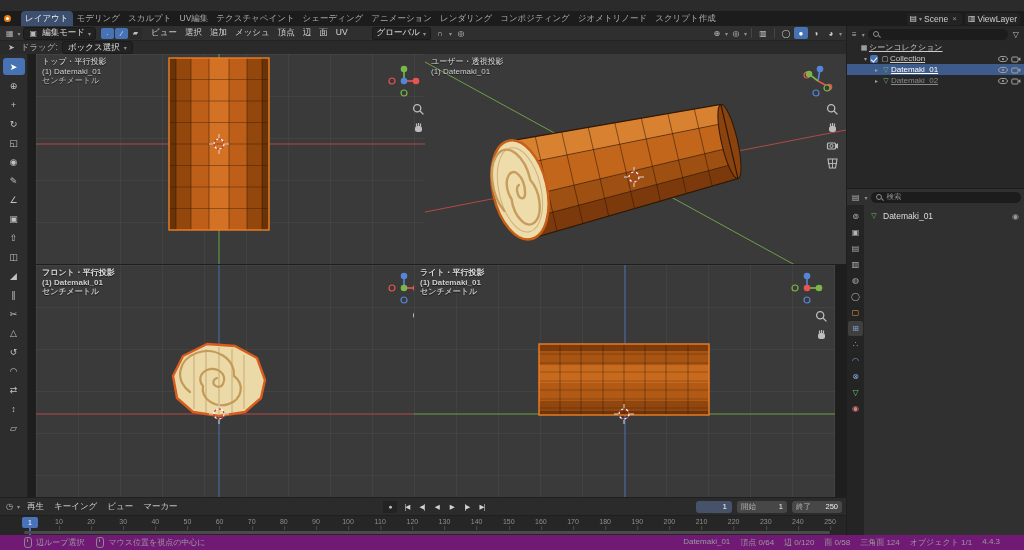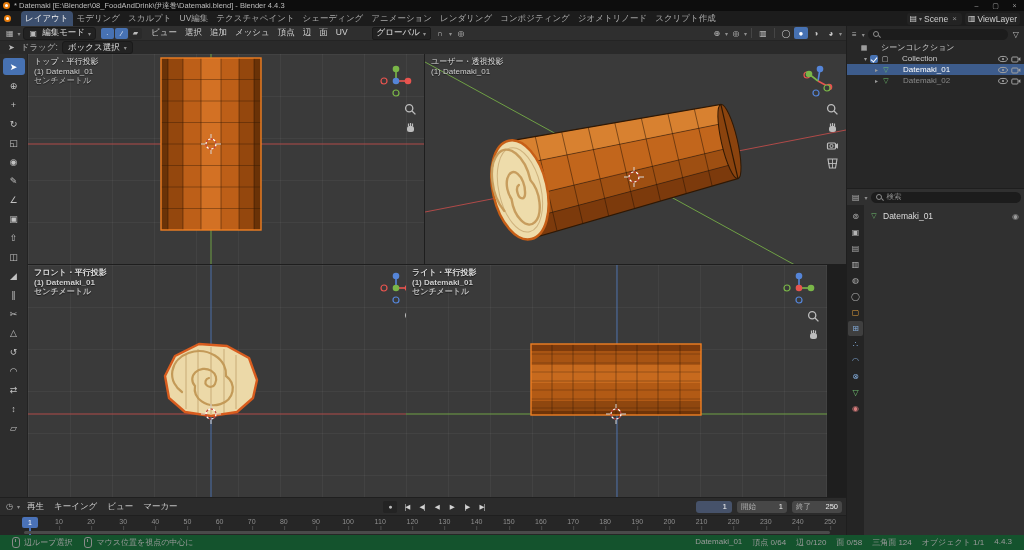--- a/index.html
+++ b/index.html
@@ -60,21 +60,21 @@
   .toolbar{left:0;top:54px;width:28px;height:443px;background:#2d2d2d;border-right:1px solid #232323;box-sizing:border-box;
            display:flex;flex-direction:column;align-items:center;padding-top:4px;}
   .tool{width:22px;height:17px;margin-bottom:2px;border-radius:3px;display:flex;align-items:center;justify-content:center;
         font-size:9px;color:#c2c2c2;}
   .tool.active{background:#4772b3;color:#fff;}
 
   
   .quad{left:28px;top:54px;width:818px;height:443px;background:#1e1e1e;}
   .cell{position:absolute;background-color:#3a3a3a;overflow:hidden;}
   .cell.grid{background-image:linear-gradient(rgba(255,255,255,.045) 1px,transparent 1px),
-             linear-gradient(90deg,rgba(255,255,255,.045) 1px,transparent 1px);background-size:42px 42px;}
+             linear-gradient(90deg,rgba(255,255,255,.045) 1px,transparent 1px);background-size:42px 42px;margin-left:8px;}
   .cell-tl{left:0;top:0;width:396px;height:210px;}
   .cell-tr{left:397px;top:0;width:421px;height:210px;}
   .cell-bl{left:0;top:211px;width:396px;height:232px;font-weight:bold;}
   .cell-br{left:378px;top:211px;width:421px;height:232px;font-weight:bold;}
   .vp-label{position:absolute;left:6px;top:3px;font-size:8px;line-height:9.5px;color:#dedede;text-shadow:0 1px 1px rgba(0,0,0,.6);}
   .vp-label .l2{color:#cfcfcf;}
   .vp-label .l3{color:#bdbdbd;}
   .gizmo{position:absolute;right:10px;width:36px;height:36px;}
   .g-top{top:9px;} .g-bot{top:5px;}
   .vp-tools{position:absolute;right:7px;display:flex;flex-direction:column;gap:5px;align-items:center;}
@@ -89,21 +89,21 @@
   .searchbox{flex:1;display:flex;align-items:center;gap:3px;background:#1c1c1c;border-radius:7px;height:11px;padding:0 5px;color:#8d8d8d;font-size:7.5px;}
   .mag{position:relative;width:8px;height:8px;display:inline-block;flex:0 0 auto;}
   .mag::before{content:"";position:absolute;left:0;top:1px;width:4px;height:4px;border:1px solid #8d8d8d;border-radius:50%;}
   .mag::after{content:"";position:absolute;left:5px;top:6px;width:3px;height:1px;background:#8d8d8d;transform:rotate(45deg);}
   .ol-row{display:flex;align-items:center;height:11px;font-size:8px;color:#cccccc;padding-right:3px;}
   .ol-row.active{background:#3d5c8c;color:#fff;}
   .ol-row.dimmed{color:#8a8a8a;}
   .ol-caret{width:9px;text-align:center;color:#9a9a9a;font-size:6px;flex:0 0 auto;}
   .ol-ico{width:10px;text-align:center;font-size:7px;flex:0 0 auto;}
   .ic-gray{color:#c9c9c9;} .ic-green{color:#6fbf6f;}
-  .ol-label{margin-left:12px;white-space:nowrap;overflow:hidden;flex:1;}
+  .ol-label{margin-left:0;white-space:nowrap;overflow:hidden;flex:1;text-decoration:underline;}
   .row-check{display:none;width:8px;height:8px;background:#4772b3;border-radius:2px;margin-right:2px;position:relative;flex:0 0 auto;}
   .has-check .row-check{display:inline-block;}
   .row-check::after{content:"";position:absolute;left:2px;top:1px;width:3px;height:5px;border:solid #fff;border-width:0 1px 1px 0;transform:rotate(40deg);}
   .row-toggles{display:flex;gap:3px;flex:0 0 auto;}
   .row-toggles svg{display:block;}
 
   .properties{position:absolute;left:0;top:162px;width:177px;height:347px;background:#303030;border-top:1px solid #1e1e1e;box-sizing:border-box;}
   .prop-header{display:flex;align-items:center;height:16px;padding:0 3px;gap:3px;}
   .prop-body{position:absolute;left:0;top:16px;right:0;bottom:0;}
   .prop-tabstrip{position:absolute;left:0;top:0;bottom:0;width:17px;background:#242424;display:flex;flex-direction:column;align-items:center;padding-top:4px;}
@@ -130,43 +130,33 @@
   .range-box .lab{color:#b4b4b4;} .range-box .val{color:#ededed;}
   .tl-ruler{position:absolute;left:0;top:17px;right:0;bottom:0;background:#262626;border-top:1px solid #1f1f1f;}
   .tick{position:absolute;top:2px;transform:translateX(-50%);font-size:7px;color:#8e8e8e;}
   .tick::after{content:"";position:absolute;left:50%;bottom:-5px;width:1px;height:4px;background:#4d4d4d;}
   .cf-pill{position:absolute;left:30px;top:1px;transform:translateX(-50%);min-width:12px;height:11px;background:#4a72b8;border-radius:2px;
            color:#fff;font-size:7px;display:flex;align-items:center;justify-content:center;padding:0 2px;}
   .cf-line{position:absolute;left:29px;top:12px;width:2px;bottom:0;background:#4a72b8;}
   .tl-scroll{position:absolute;left:24px;bottom:1px;width:806px;height:3px;background:#4a4a4a;border-radius:2px;}
 
   
-  .statusbar{left:0;top:535px;width:1024px;height:15px;background:#14532d;display:flex;align-items:center;
-             font-size:8px;color:#9b9b9b;padding:0 12px;box-sizing:border-box;gap:12px;}
+  .statusbar{left:0;top:535px;width:1024px;height:15px;background:#701a75;display:flex;align-items:center;
+             font-size:8px;color:#9b9b9b;padding:0 24px;box-sizing:border-box;gap:12px;}
   .hint{display:flex;align-items:center;gap:4px;}
   .micon{width:6px;height:9px;border:1px solid #8a8a8a;border-radius:3px;position:relative;display:inline-block;}
   .micon::after{content:"";position:absolute;left:2px;top:1px;width:1px;height:3px;background:#8a8a8a;}
   .sb-spacer{flex:1;}
   .stats{display:flex;gap:10px;white-space:nowrap;}
 </style>
 </head>
 <body>
 
 <div id="app">
 
-  <div class="abs titlebar">
-    <span class="blogo"></span>
-    <span class="title-text">* Datemaki [E:\Blender\08_FoodAndDrink\伊達巻\Datemaki.blend] - Blender 4.4.3</span>
-    <span class="winbtns">
-
-    <span class="winbtn no-toggles">–</span>
-        <span class="winbtn no-toggles">▢</span>
-        <span class="winbtn no-toggles">×</span>
-      </span>
-  </div>
 
   <div class="abs menubar">
     <span class="blogo"></span>
     <span class="ws-tabs">
 
     <span class="ws-tab active no-toggles">レイアウト</span>
         <span class="ws-tab no-toggles">モデリング</span>
         <span class="ws-tab no-toggles">スカルプト</span>
         <span class="ws-tab no-toggles">UV編集</span>
         <span class="ws-tab no-toggles">テクスチャペイント</span>

